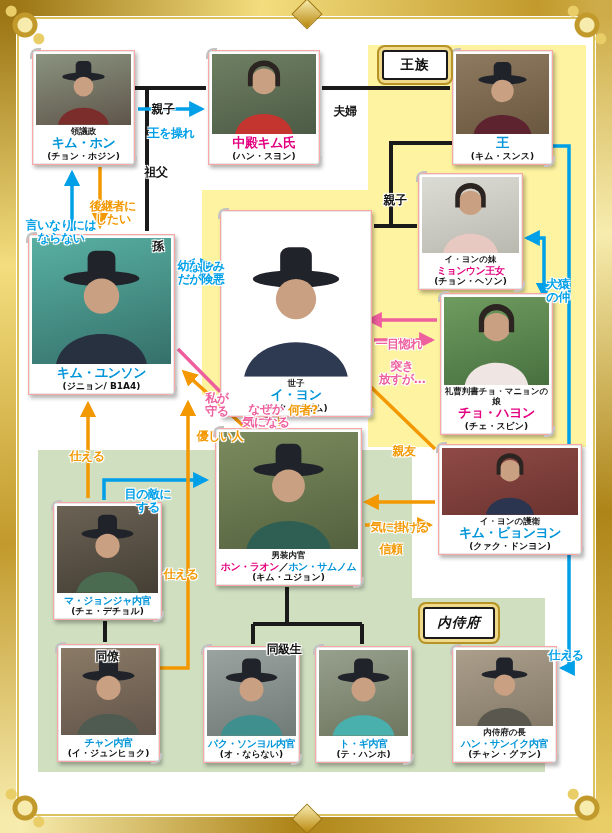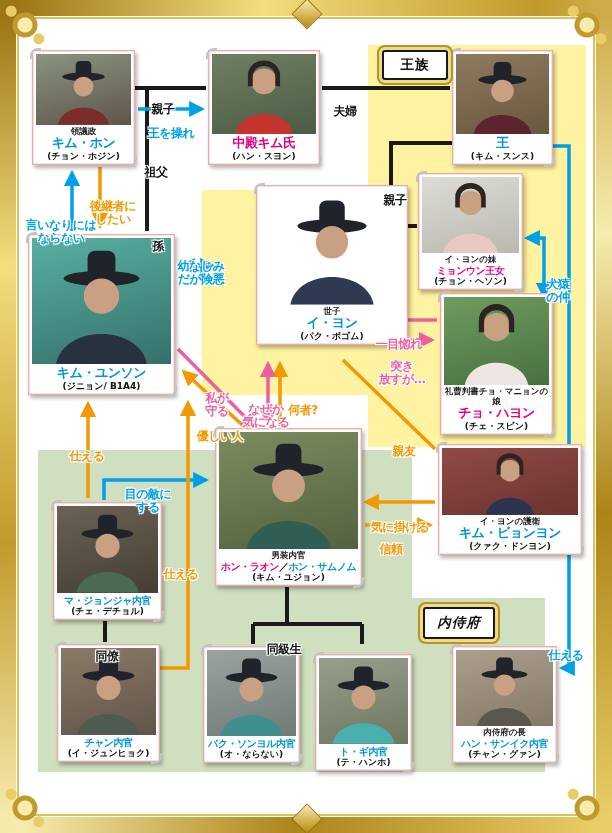--- a/index.html
+++ b/index.html
@@ -47,29 +47,29 @@
   .pname.sm{font-size:10px;}
   .pname .blue, .pname.blue{color:var(--name_blue,#0095d8);}
   .pname .pinkname, .pname.pinkname{color:var(--name_pink,#e4007f);}
   .pname .sep{color:#1a1a1a;}
   .pactor{font-size:9px;font-weight:bold;color:#111;}
   
   #card-kim-hon{left:32px;top:50px;width:103px;height:115px;}
   #card-jungjeon{left:208px;top:50px;width:112px;height:115px;}
   #card-king{left:452px;top:50px;width:101px;height:115px;}
   #card-myeongeun{left:418px;top:173px;width:105px;height:117px;}
-  #card-yi-yeong{left:220px;top:185px;width:152px;height:160px;margin-left:36px;}
+  #card-yi-yeong{left:220px;top:210px;width:152px;height:207px;}
   #card-kim-yunseong{left:28px;top:234px;width:147px;height:161px;}
   #card-cho-hayeon{left:440px;top:293px;width:113px;height:142px;}
   #card-raon{left:215px;top:428px;width:147px;height:158px;}
   #card-byeongyeon{left:438px;top:444px;width:144px;height:111px;}
   #card-ma-jongja{left:53px;top:502px;width:109px;height:118px;}
   #card-jang{left:57px;top:644px;width:103px;height:118px;}
   #card-park-seongyeol{left:203px;top:646px;width:97px;height:117px;}
-  #card-do-gi{left:315px;top:646px;width:97px;height:117px;margin-top:8px;}
+  #card-do-gi{left:315px;top:646px;width:97px;height:117px;}
   #card-han-sangik{left:452px;top:646px;width:105px;height:117px;}
   
   .rel{position:absolute;z-index:3;transform:translate(-50%,-50%);font-weight:bold;font-size:12px;
        white-space:pre-line;text-align:center;line-height:1.12;letter-spacing:-.5px;
        text-shadow:-1px -1px 0 #fff,1px -1px 0 #fff,-1px 1px 0 #fff,1px 1px 0 #fff,0 0 3px #fff;margin-top:26px;}
   .rel.k{color:#111;}
   .rel.c{color:var(--cyan,#00a0e9);}
   .rel.o{color:var(--orange,#f39800);}
   .rel.p{color:var(--pink,#ee5f9e);}
   #rel-r1{left:163px;top:84px}   #rel-r2{left:171px;top:108px}

